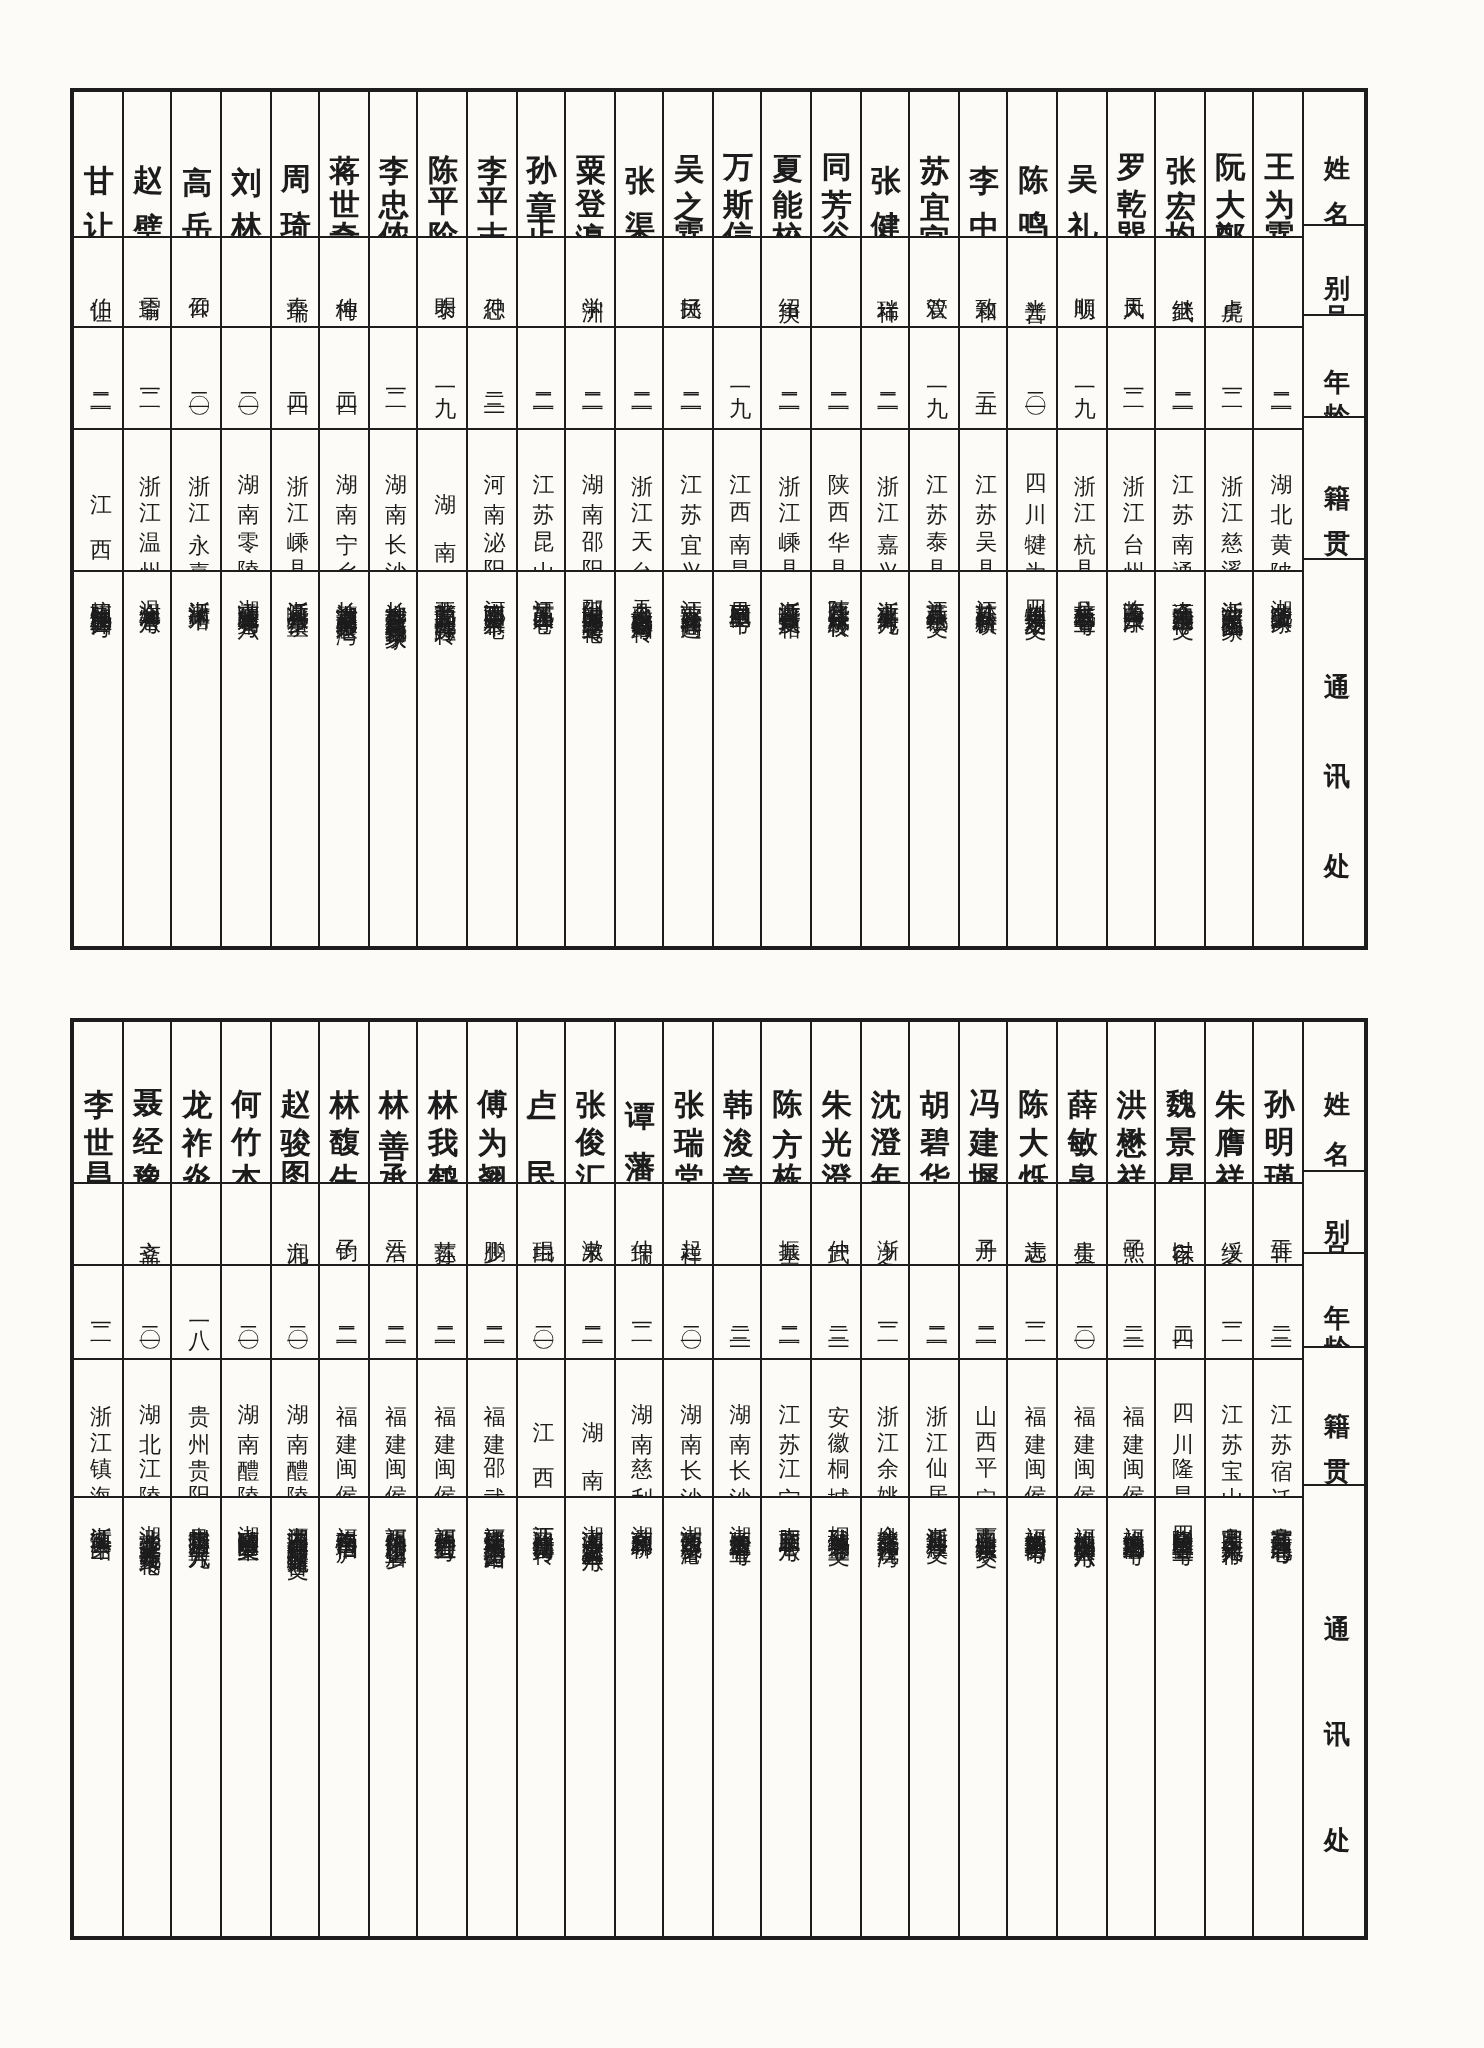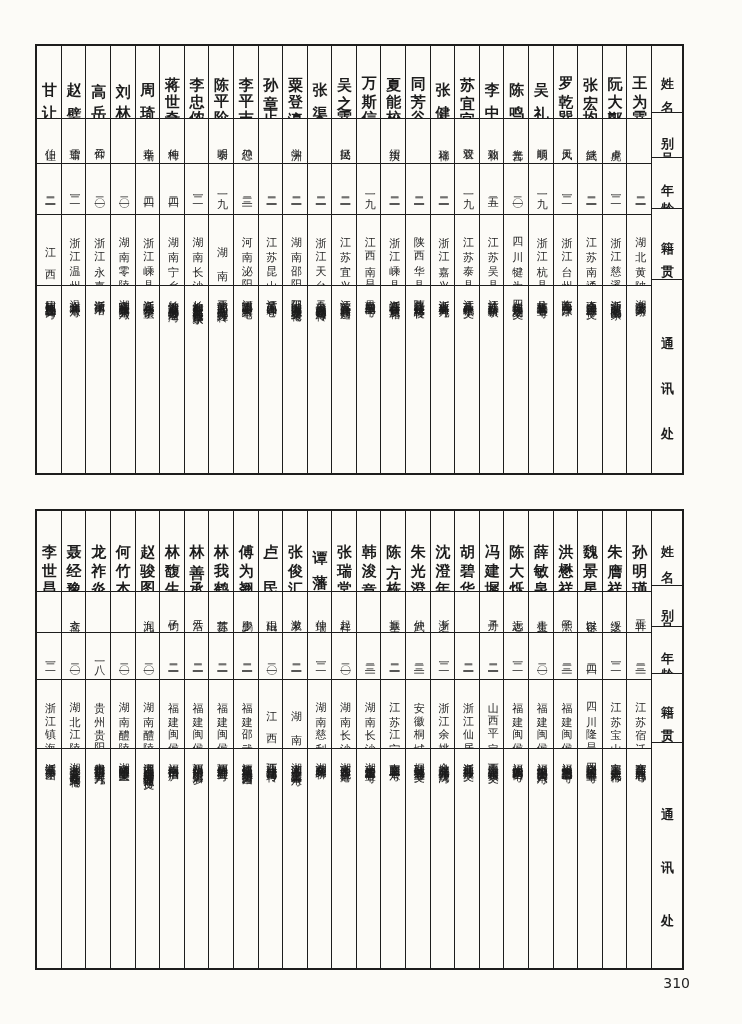--- a/index.html
+++ b/index.html
@@ -1153,14 +1153,13 @@
           <span>浙</span>
           <span>江</span>
           <span>镇</span>
           <span>海</span>
         </div>
         <div class="cell c-addr r-addr">
           <span>浙江镇海县穿山</span>
         </div>
       </div>
     </div>
-  <div class="page-number">310</div>
 </div>
 
 </body></html>

